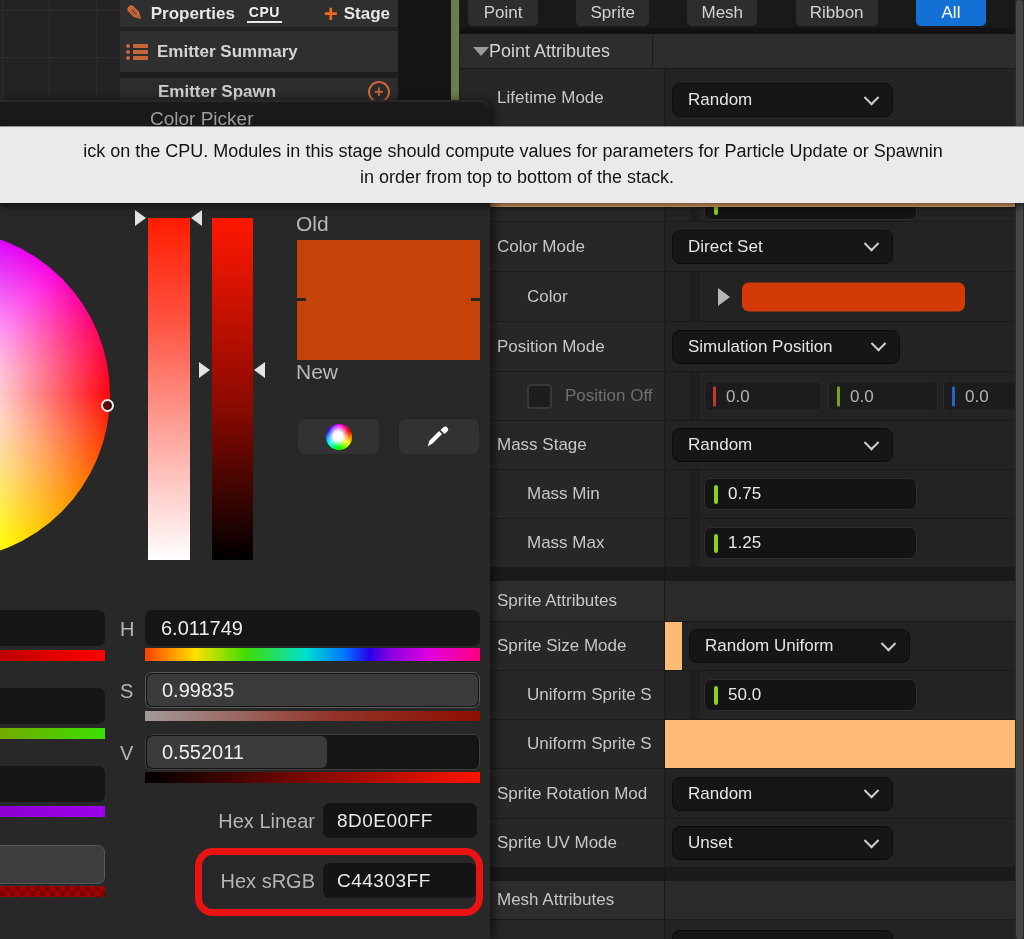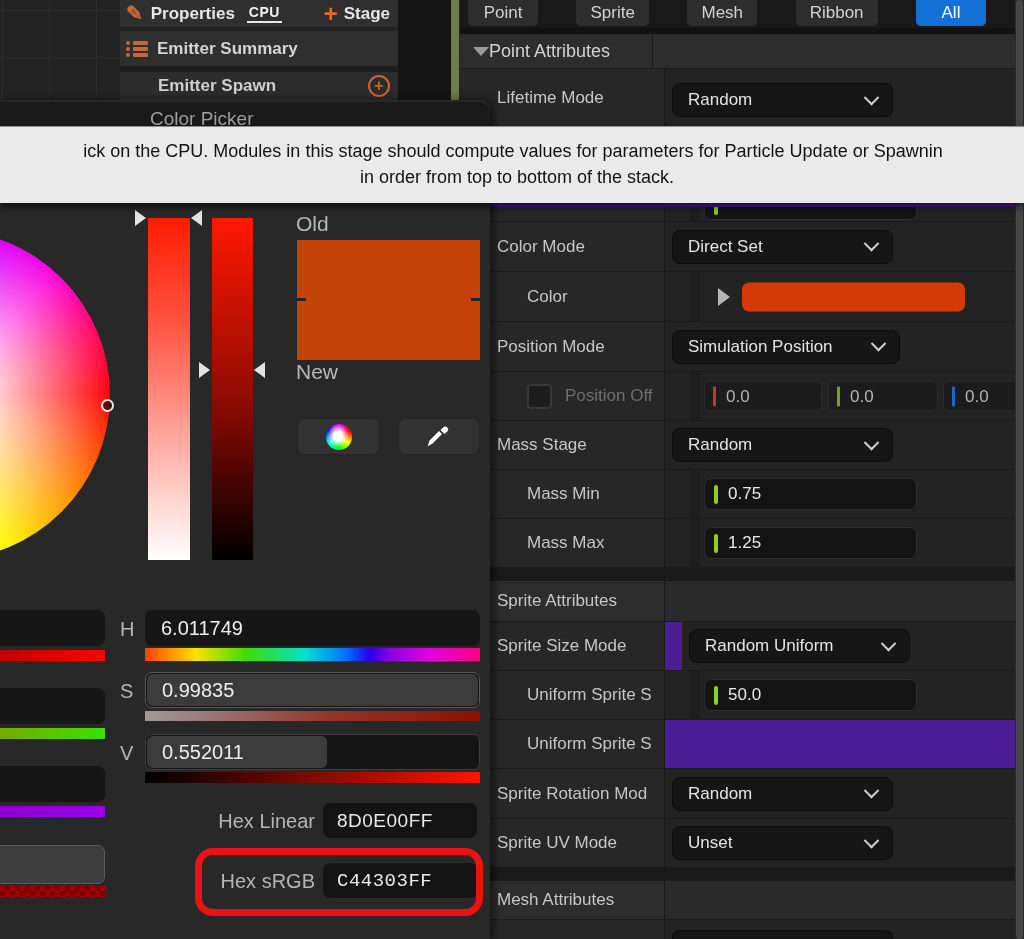--- a/index.html
+++ b/index.html
@@ -12,32 +12,32 @@
     background-color:#232323;
     background-image:linear-gradient(#2c2c2c 1px, transparent 1px),linear-gradient(90deg,#2c2c2c 1px, transparent 1px);
     background-size:47px 47px; background-position:2px 10px; z-index:2; }
   .dark-strip { position:absolute; left:398px; top:0; width:53px; height:130px; background:#151515; z-index:2; }
   .green-strip { position:absolute; left:451px; top:0; width:8px; height:130px; background:var(--stack_green,#6d7e4b); z-index:2; }
 
   .props-panel { position:absolute; left:120px; top:0; width:278px; height:100px; background:#2f2f2f; z-index:3; }
   .props-row { display:flex; align-items:center; height:27px; padding:0 8px 0 6px; color:#e6e6e6; font-size:17px; font-weight:700; }
   .props-sep { height:4px; background:#212121; }
   .props-sep2 { height:6px; background:#1e1e1e; }
-  .props-row.summary { height:35px; color:#d4d4d4; }
+  .props-row.summary { height:41px; color:#d4d4d4; }
   .props-row.spawn { height:27px; background:#2c2c2c; color:#cfcfcf; padding-left:38px; }
   .pencil-icon { color:#cf6a3c; font-size:20px; line-height:20px; margin-right:8px; transform:translateY(-1px); }
   .cpu-badge { margin-left:12px; font-size:14px; font-weight:700; color:#f2f2f2; border-bottom:2px solid #e8e8e8; padding:0 2px 1px 2px; letter-spacing:.5px; }
   .stage-wrap { margin-left:auto; display:flex; align-items:center; gap:6px; }
   .plus-orange { color:var(--hot_orange,#f26722); font-size:24px; font-weight:700; line-height:20px; }
   .list-icon { width:22px; height:18px; margin-right:9px; }
   .circle-plus { margin-left:auto; width:22px; height:22px; border:2px solid #c8653a; border-radius:50%; color:#c8653a;
     display:flex; align-items:center; justify-content:center; font-size:16px; font-weight:700; line-height:1; }
 
   
-  .details { position:absolute; left:459px; top:0; width:565px; height:939px; background:#4c1d95; z-index:1; }
+  .details { position:absolute; left:459px; top:0; width:565px; height:939px; background:#fdba74; z-index:1; }
   .tabs-row { position:absolute; left:0; top:0; width:565px; height:28px; background:#191919; overflow:hidden; }
   .tabs-inner { position:absolute; left:8px; top:-9px; width:520px; display:flex; justify-content:space-between; }
   .tab-btn { height:36px; min-width:72px; padding:0 14px; background:#2d2d2d; border:1px solid #1a1a1a; border-radius:6px;
     color:#d2d2d2; font-size:17px; display:flex; align-items:center; justify-content:center; padding-top:8px; }
   .tab-btn.selected { background:var(--selected_blue,#1371d6); color:#fff; }
   .tabs-gap { position:absolute; left:0; top:28px; width:565px; height:6px; background:#121212; }
 
   .attr-header-top { position:absolute; left:0; top:34px; width:565px; height:35px; background:#2d2d2d; border-bottom:1px solid #1b1b1b;
     display:flex; align-items:center; }
   .tri-down { width:0; height:0; border-left:8px solid transparent; border-right:8px solid transparent; border-top:9px solid #9a9a9a;
@@ -472,21 +472,21 @@
       <span class="v-fill"></span>
       <span class="txt">0.552011</span>
     </div>
     <div class="val-strip" style="top:672px;"></div>
 
     <span class="hex-label" style="top:710px;">Hex Linear</span>
     <div class="hex-input" style="top:702px;">
       <span>8D0E00FF</span>
     </div>
     <span class="hex-label" style="top:770px;">Hex sRGB</span>
-    <div class="hex-input" style="top:762px;font-family:Liberation Mono, monospace;">
+    <div class="hex-input" style="top:762px;">
       <span>C44303FF</span>
     </div>
 
     <div class="red-annotation"></div>
   </div>
 
   <div class="tooltip">
     <div>ick on the CPU. Modules in this stage should compute values for parameters for Particle Update or Spawnin</div>
     <div style="padding-left:8px;">in order from top to bottom of the stack.</div>
   </div>

